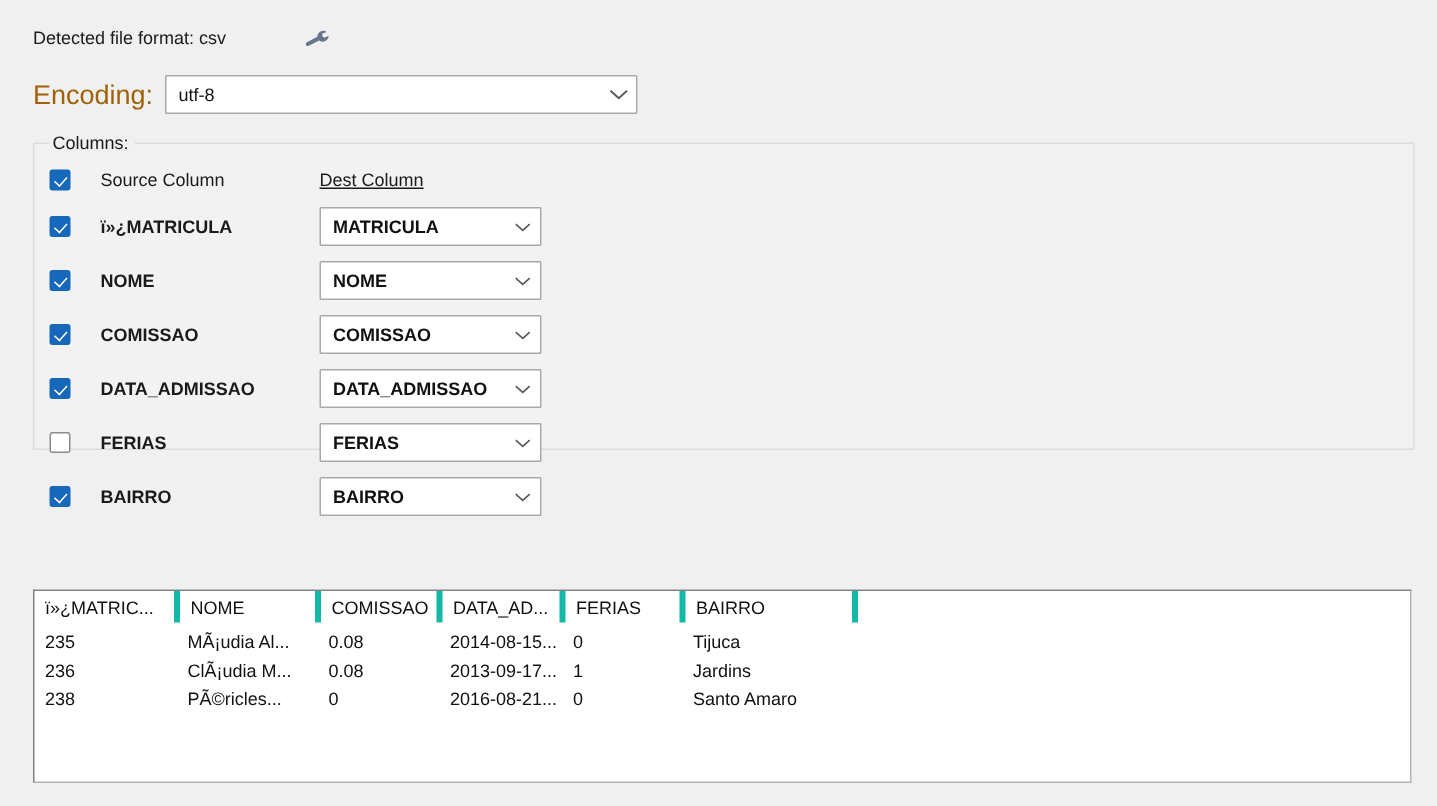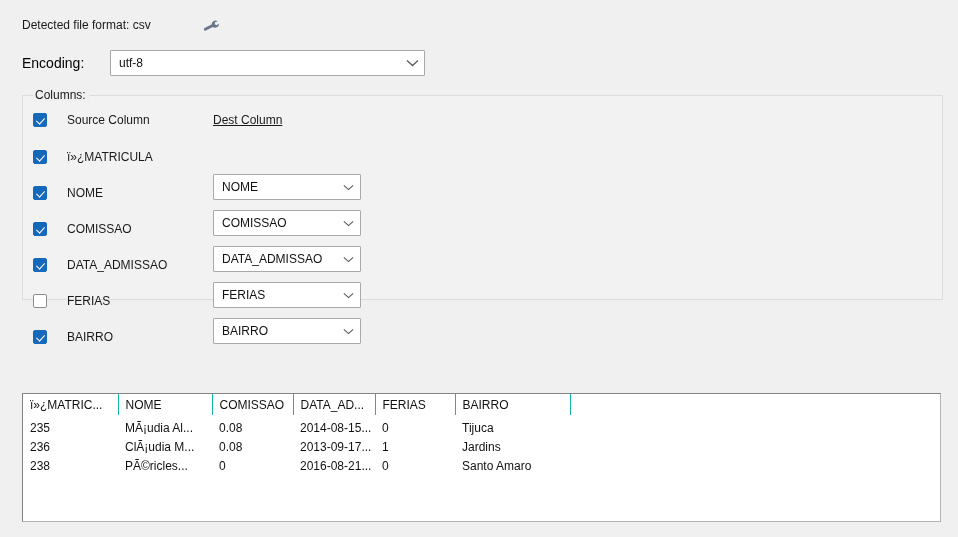--- a/index.html
+++ b/index.html
@@ -45,22 +45,22 @@
 
   .encoding-row {
     position: absolute;
     left: 22px;
     top: 50px;
     display: flex;
     align-items: center;
   }
   .encoding-label {
     width: 88px;
-    font-size: 14px;
-    color: #000000;
+    font-size: 18px;
+    color: #a16207;
   }
 
   
   .combo {
     position: relative;
     box-sizing: border-box;
     background: #ffffff;
     border: 1px solid #a9a9a9;
     border-radius: 1px;
     height: 26px;
@@ -123,23 +123,24 @@
     display: flex;
     align-items: flex-end;
   }
   .col-rows {
     position: absolute;
     left: 10px;
     top: 42px;
   }
   .col-row {
     display: flex;
-    align-items: flex-end;
+    align-items: center;
     height: 26px;
     margin-bottom: 10px;
+    font-weight: bold;
   }
   .chk-cell {
     width: 34px;
     display: flex;
     align-items: center;
   }
   .src-cell {
     width: 146px;
     font-size: 12px;
     color: #1a1a1a;
@@ -203,21 +204,21 @@
     border-collapse: collapse;
     width: 100%;
     table-layout: fixed;
     font-size: 12px;
   }
   table.grid th {
     font-weight: normal;
     text-align: left;
     height: 21px;
     padding: 0 0 0 7px;
-    border-right: 1px solid #14b8a6;
+    border-right: 4px solid #14b8a6;
     color: #111;
     background: #ffffff;
     vertical-align: middle;
     white-space: nowrap;
     overflow: hidden;
   }
   table.grid th.last-col {
     border-right: none;
   }
   table.grid td {
@@ -274,20 +275,28 @@
     <span class="hdr-dest">Dest Column</span>
   </div>
 
   <div class="col-rows">
 
     <div class="col-row">
       <span class="chk-cell">
         <span class="cbx on"></span>
       </span>
       <span class="src-cell">ï»¿MATRICULA</span>
+      <div class="combo combo-dest">
+        <span class="combo-text">MATRICULA</span>
+        <span class="chev">
+          <svg width="11" height="7" viewBox="0 0 13 8">
+              <path d="M1 1.5 L6.5 6.5 L12 1.5" fill="none" stroke="#5a5a5a" stroke-width="1.3"></path>
+            </svg>
+        </span>
+      </div>
     </div>
 
     <div class="col-row">
       <span class="chk-cell">
         <span class="cbx on"></span>
       </span>
       <span class="src-cell">NOME</span>
       <div class="combo combo-dest">
         <span class="combo-text">NOME</span>
         <span class="chev">

